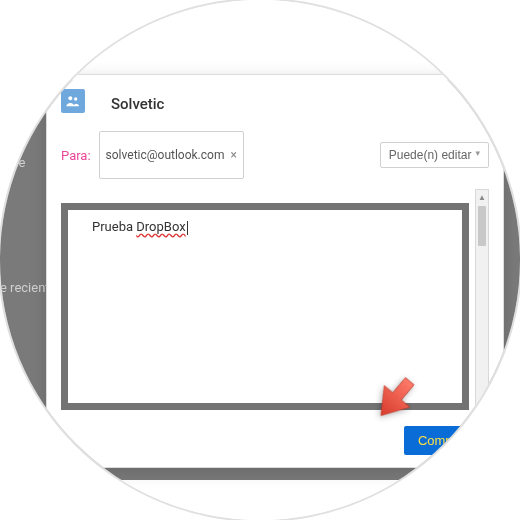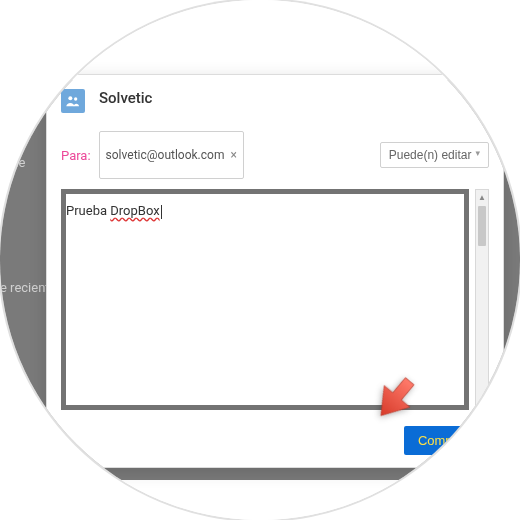--- a/index.html
+++ b/index.html
@@ -42,23 +42,24 @@
       right: 16px;
       bottom: 52px;
       background: #fff;
       border: 1px solid #dcdcdc;
       box-shadow: 0 4px 16px rgba(0,0,0,.15);
       display: flex;
       flex-direction: column;
     }
     .modal-header {
       display: flex;
-      align-items: flex-start;
+      align-items: flex-end;
       padding: 14px 16px 14px 14px;
       position: relative;
+      gap: 12px;
     }
     .avatar-box {
       width: 24px;
       height: 24px;
       background: #6fa8dc;
       border-radius: 2px;
       display: flex;
       align-items: center;
       justify-content: center;
       margin-right: 14px;
@@ -115,28 +116,29 @@
     .perm-btn .chev { font-size: 9px; color: #999; }
     .body-wrap {
       flex: 1;
       display: flex;
       padding: 0 14px 10px 14px;
       gap: 6px;
       min-height: 0;
     }
     .message-box {
       flex: 1;
-      border: 5px solid #737373;
-      padding: 8px 0;
+      border: 7px solid #737373;
+      padding: 8px 24px;
       font-size: 13px;
       color: #333;
       resize: none;
       outline: none;
       font-family: inherit;
       line-height: 1.4;
+      margin-top: 14px;
     }
     .message-content .spell {
       text-decoration: underline wavy #d33;
       text-underline-offset: 2px;
     }
     .caret {
       display: inline-block;
       width: 1px;
       height: 14px;
       background: #333;

